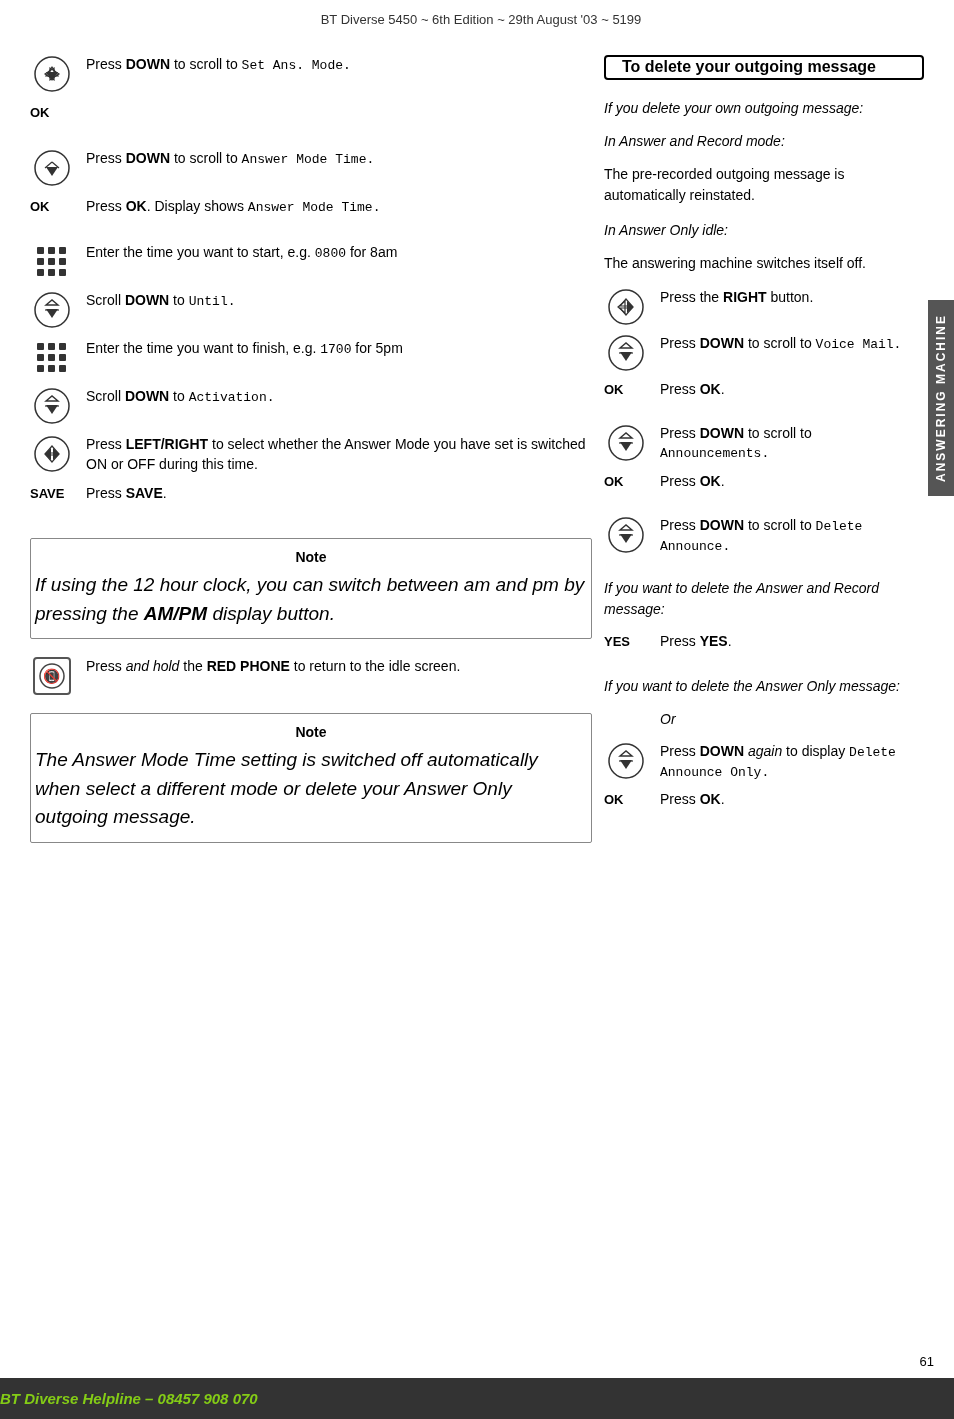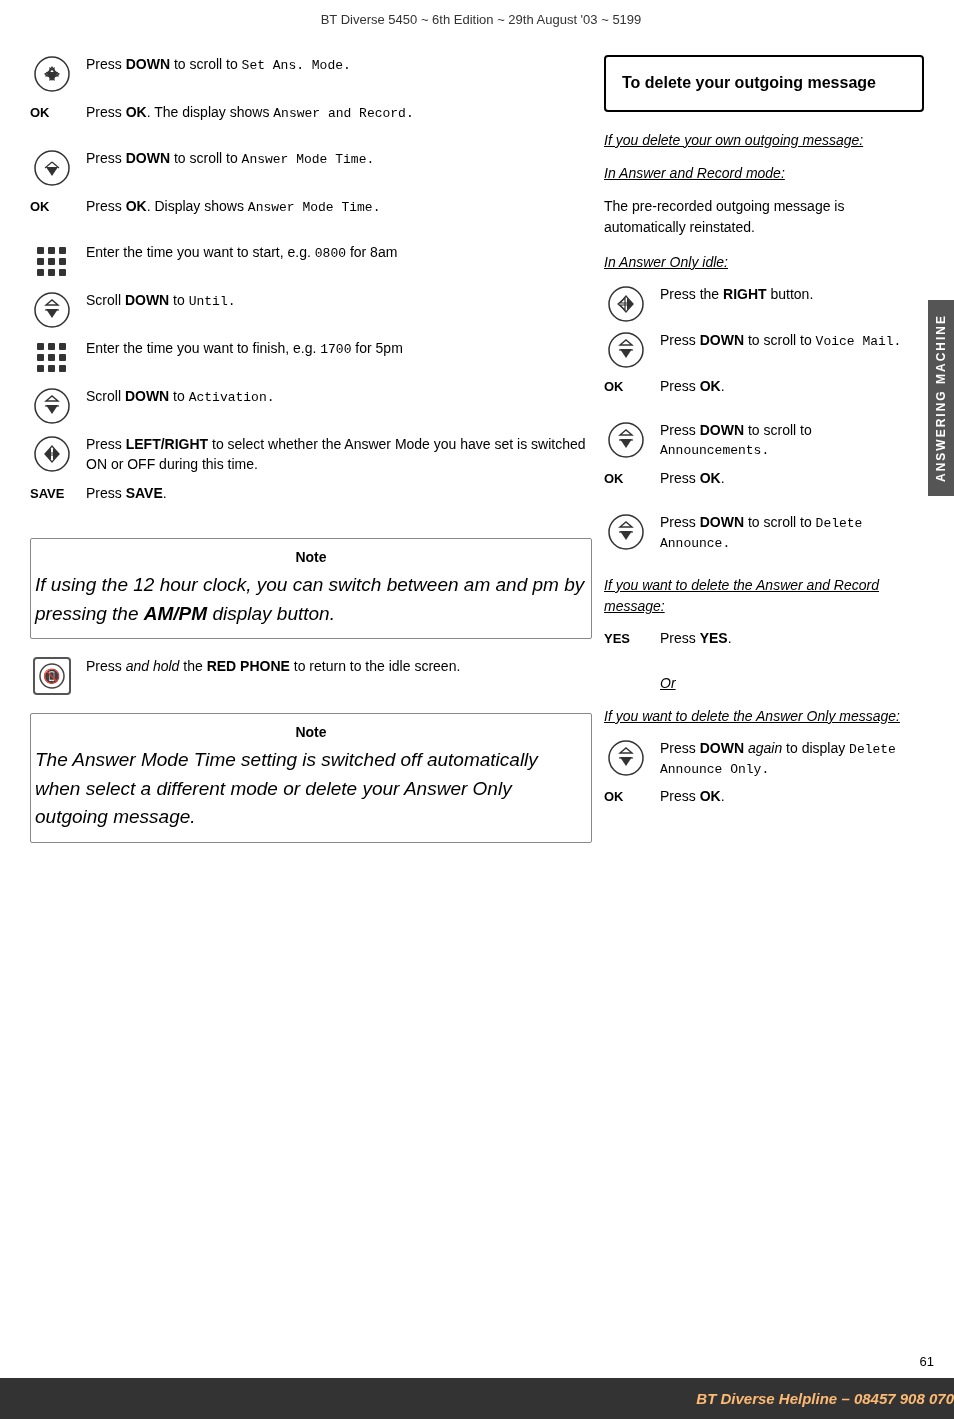--- a/index.html
+++ b/index.html
@@ -127,53 +127,52 @@
       width: 320px;
       min-width: 320px;
       display: flex;
       flex-direction: column;
       gap: 8px;
     }
 
     .right-header-box {
       border: 2px solid #000;
       border-radius: 4px;
-      padding: 16px 16px;
+      padding: 0 16px;
       margin-bottom: 10px;
     }
 
     .right-header-box .rh-title {
       font-weight: bold;
       font-size: 16px;
       line-height: 1.3;
     }
 
     .italic-block {
       font-style: italic;
       font-size: 14px;
       line-height: 1.5;
       margin-bottom: 4px;
-      text-decoration: underline;
     }
 
     .normal-block {
       font-size: 14px;
       line-height: 1.5;
       margin-bottom: 6px;
     }
 
     
     .page-footer {
       position: absolute;
       bottom: 0;
       left: 0;
       right: 0;
       background: #333;
-      color: #fdba74;
-      text-align: right;
+      color: #84cc16;
+      text-align: left;
       padding: 12px 0;
       font-size: 15px;
       font-style: italic;
       font-weight: bold;
     }
 
     .page-number {
       position: absolute;
       bottom: 50px;
       right: 20px;
@@ -221,23 +220,20 @@
       </div>
       <div class="step-text">
         Press <b>DOWN</b> to scroll to <span class="mono">Set Ans. Mode.</span>
       </div>
     </div>
 
     <div class="step-row">
       <div class="step-label">
           <b>OK</b>
         </div>
-      <div class="step-text">
-        Press <b>OK</b>. The display shows <span class="mono">Answer and Record.</span>
-      </div>
     </div>
 
     <div class="step-row">
       <div class="step-icon nav-icon">
         <svg viewBox="0 0 38 38" width="38" height="38">
           <circle cx="19" cy="19" r="17" fill="none" stroke="#333" stroke-width="1.5"></circle>
           <polygon points="19,27 13,18 25,18" fill="#333"></polygon>
           <polygon points="19,11 13,20 25,20" fill="none"></polygon>
           <line x1="12" y1="19" x2="19" y2="13" stroke="#333" stroke-width="1.2"></line>
           <line x1="19" y1="13" x2="26" y2="19" stroke="#333" stroke-width="1.2"></line>
@@ -392,20 +388,21 @@
     <div class="italic-block">
       <i>In Answer and Record mode:</i>
     </div>
 
     <div class="normal-block">The pre-recorded outgoing message is automatically reinstated.</div>
 
     <div class="italic-block">
       <i>In Answer Only idle:</i>
     </div>
 
+    <div class="normal-block">The answering machine switches itself off.</div>
 
     <div class="step-row">
       <div class="step-icon nav-icon">
         <svg viewBox="0 0 38 38" width="38" height="38">
           <circle cx="19" cy="19" r="17" fill="none" stroke="#333" stroke-width="1.5"></circle>
           <polygon points="27,19 20,13 20,25" fill="#333"></polygon>
           <polygon points="11,19 18,13 18,25" fill="none" stroke="#333" stroke-width="1.2"></polygon>
           <polygon points="19,11 13,18 25,18" fill="none" stroke="#333" stroke-width="1.2"></polygon>
           <polygon points="19,27 13,20 25,20" fill="none" stroke="#333" stroke-width="1.2"></polygon>
         </svg>
@@ -481,26 +478,26 @@
 
     <div class="step-row">
       <div class="step-label">
           <b>YES</b>
         </div>
       <div class="step-text">
         Press <b>YES</b>.
       </div>
     </div>
 
+    <div class="italic-block">
+      <i>If you want to delete the Answer Only message:</i>
+    </div>
+
     <div class="italic-block" style="margin-left: 56px; font-style:italic;">
       <i>Or</i>
-    </div>
-
-    <div class="italic-block">
-      <i>If you want to delete the Answer Only message:</i>
     </div>
 
     <div class="step-row">
       <div class="step-icon nav-icon">
         <svg viewBox="0 0 38 38" width="38" height="38">
           <circle cx="19" cy="19" r="17" fill="none" stroke="#333" stroke-width="1.5"></circle>
           <polygon points="19,27 13,18 25,18" fill="#333"></polygon>
           <polygon points="13,14 19,9 25,14" fill="none" stroke="#333" stroke-width="1.4"></polygon>
           <line x1="12" y1="19" x2="26" y2="19" stroke="#333" stroke-width="1.2"></line>
         </svg>

